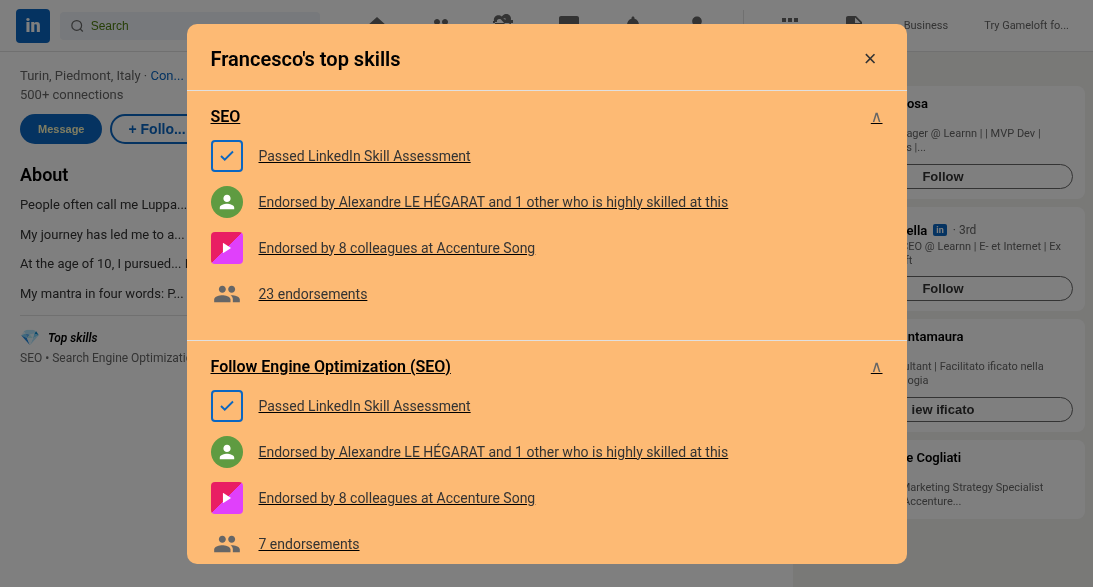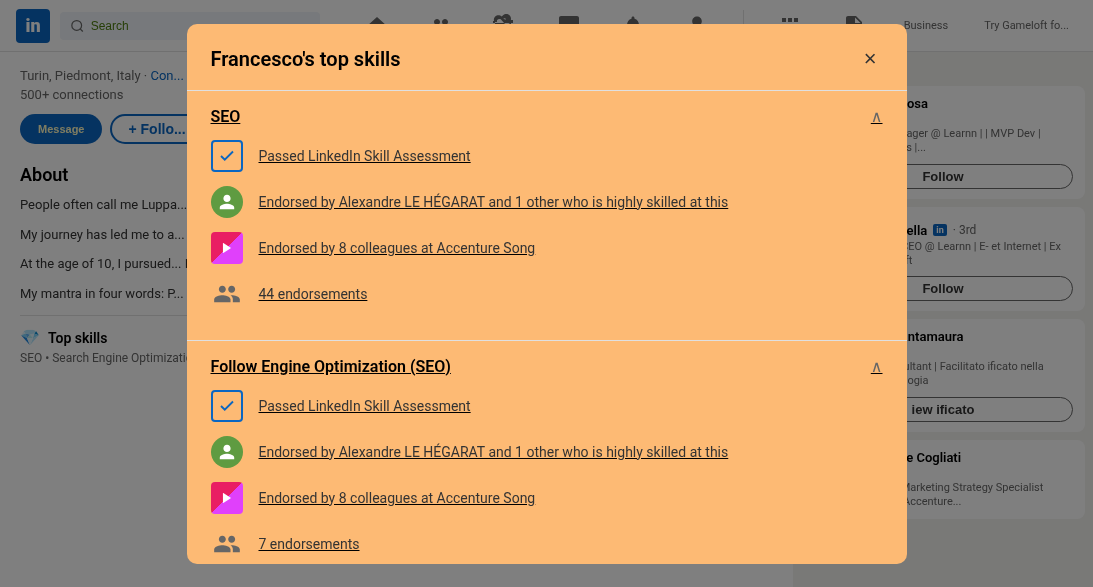--- a/index.html
+++ b/index.html
@@ -161,22 +161,23 @@
       padding-top: 12px;
       margin-top: 12px;
     }
     .top-skills-header {
       display: flex;
       align-items: center;
       gap: 8px;
       margin-bottom: 4px;
     }
     .top-skills-title {
-      font-size: 14px;
-      font-weight: 600;
+      font-size: 12px;
+      font-weight: 600;
+      font-style: italic;
     }
     .skills-tags {
       font-size: 12px;
       color: #666;
     }
     .skills-arrow {
       margin-left: auto;
       color: #666;
     }
 
@@ -601,21 +602,21 @@
           </div>
           <span class="skill-text">Endorsed by 8 colleagues at  Accenture Song</span>
         </div>
 
         <div class="skill-item">
           <div class="skill-icon skill-icon-people">
             <svg width="28" height="28" viewBox="0 0 24 24" fill="#666">
                 <path d="M16 11c1.66 0 3-1.34 3-3s-1.34-3-3-3-3 1.34-3 3 1.34 3 3 3zm-8 0c1.66 0 3-1.34 3-3S9.66 5 8 5 5 6.34 5 8s1.34 3 3 3zm0 2c-2.33 0-7 1.17-7 3.5V19h14v-2.5c0-2.33-4.67-3.5-7-3.5zm8 0c-.29 0-.62.02-.97.05 1.16.84 1.97 1.97 1.97 3.45V19h6v-2.5c0-2.33-4.67-3.5-7-3.5z"></path>
               </svg>
           </div>
-          <span class="skill-text">44 endorsements</span>
+          <span class="skill-text">23 endorsements</span>
         </div>
       </div>
 
       <div class="skill-group">
         <div class="skill-group-header">
           <span class="skill-name">Follow Engine Optimization (SEO)</span>
           <span class="chevron-up">∧</span>
         </div>
 
         <div class="skill-item">

